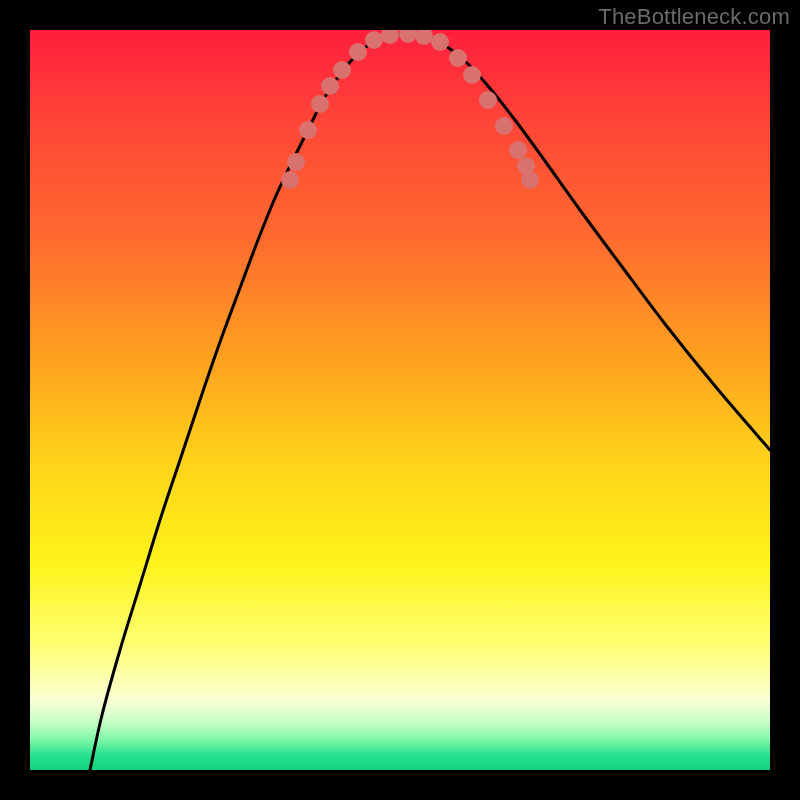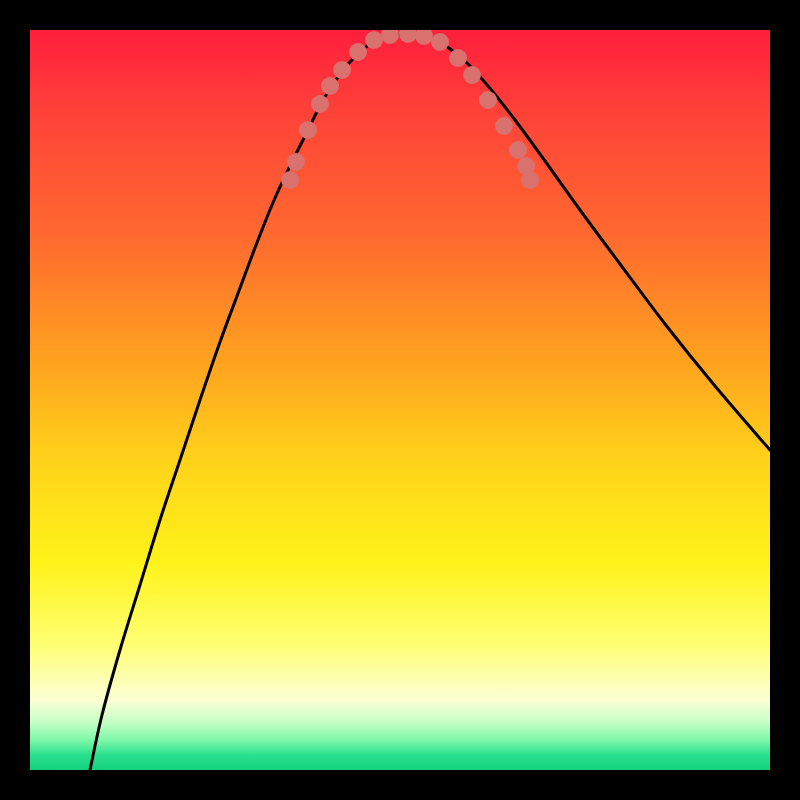--- a/index.html
+++ b/index.html
@@ -55,20 +55,21 @@
     top: 0;
     left: 0;
     width: 740px;
     height: 740px;
   }
 </style>
 </head>
 <body>
 
 <div class="frame">
+  <div class="watermark">TheBottleneck.com</div>
 
   <div class="plot">
     <svg class="curve" viewBox="0 0 740 740" preserveAspectRatio="none">
       <path id="bottleneck-path" fill="none" stroke="#000000" stroke-width="3" stroke-linecap="round" d="M 60 740 C 62 730.8333333333334, 67 705, 72 685 C 77 665, 83.66666666666667 641.6666666666666, 90 620 C 96.33333333333333 598.3333333333334, 103.33333333333333 576.6666666666666, 110 555 C 116.66666666666667 533.3333333333334, 123.33333333333333 510.8333333333333, 130 490 C 136.66666666666666 469.1666666666667, 143.33333333333334 450, 150 430 C 156.66666666666666 410, 163.33333333333334 389.6666666666667, 170 370 C 176.66666666666666 350.3333333333333, 183.33333333333334 330.6666666666667, 190 312 C 196.66666666666666 293.3333333333333, 203.66666666666666 275, 210 258 C 216.33333333333334 241, 222.16666666666666 225, 228 210 C 233.83333333333334 195, 239.33333333333334 181, 245 168 C 250.66666666666666 155, 256.5 143.33333333333334, 262 132 C 267.5 120.66666666666667, 273 110, 278 100 C 283 90, 287.3333333333333 80.33333333333333, 292 72 C 296.6666666666667 63.666666666666664, 301.3333333333333 56.666666666666664, 306 50 C 310.6666666666667 43.333333333333336, 314.3333333333333 38, 320 32 C 325.6666666666667 26, 333.3333333333333 18.333333333333332, 340 14 C 346.6666666666667 9.666666666666668, 353.3333333333333 7.666666666666667, 360 6 C 366.6666666666667 4.333333333333333, 373.6666666666667 4, 380 4 C 386.3333333333333 4, 392 4, 398 6 C 404 8, 409.6666666666667 11.666666666666668, 416 16 C 422.3333333333333 20.333333333333332, 429 25.333333333333332, 436 32 C 443 38.666666666666664, 449.8333333333333 46.333333333333336, 458 56 C 466.1666666666667 65.66666666666667, 475.5 77.5, 485 90 C 494.5 102.5, 504.1666666666667 116, 515 131 C 525.8333333333334 146, 537.5 162.83333333333334, 550 180 C 562.5 197.16666666666666, 575.8333333333334 215, 590 234 C 604.1666666666666 253, 619.1666666666666 273.6666666666667, 635 294 C 650.8333333333334 314.3333333333333, 667.5 335, 685 356 C 702.5 377, 730.8333333333334 409.3333333333333, 740 420"></path>
       <g id="marker-group">
           <circle cx="260" cy="150" r="9" fill="#d9716e" stroke="#d9716e" stroke-width="0"></circle>
           <circle cx="266" cy="132" r="9" fill="#d9716e" stroke="#d9716e" stroke-width="0"></circle>
           <circle cx="278" cy="100" r="9" fill="#d9716e" stroke="#d9716e" stroke-width="0"></circle>
           <circle cx="290" cy="74" r="9" fill="#d9716e" stroke="#d9716e" stroke-width="0"></circle>
           <circle cx="300" cy="56" r="9" fill="#d9716e" stroke="#d9716e" stroke-width="0"></circle>

